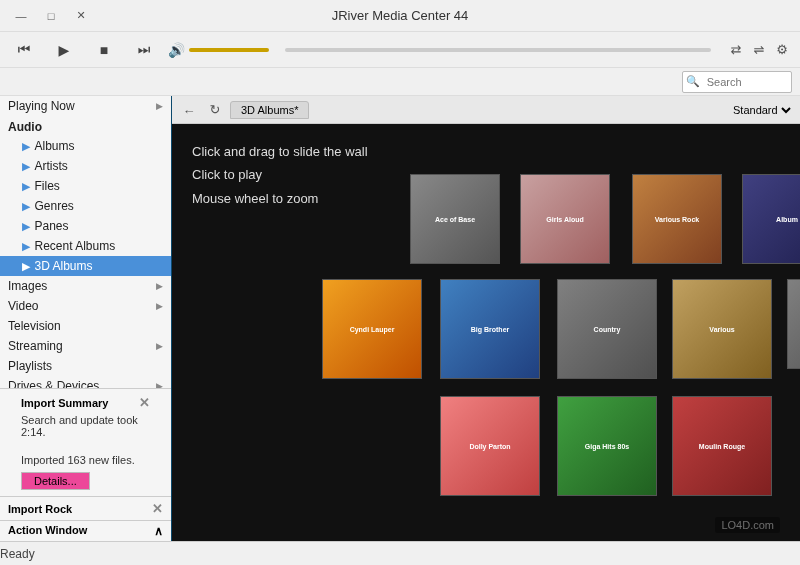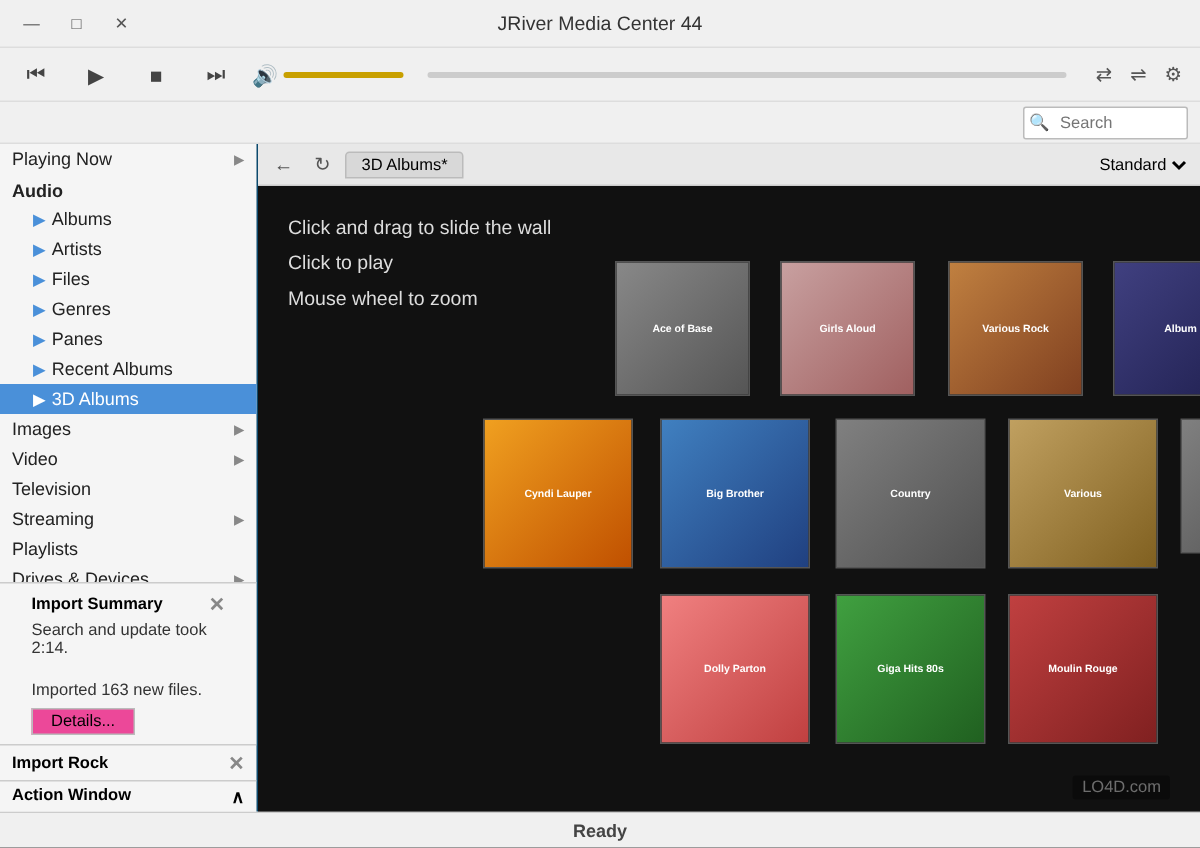--- a/index.html
+++ b/index.html
@@ -78,21 +78,21 @@
     .ac-6 { background: linear-gradient(135deg, #4080c0 0%, #204080 100%); }
     .ac-7 { background: linear-gradient(135deg, #808080 0%, #505050 100%); }
     .ac-8 { background: linear-gradient(135deg, #c0a060 0%, #806020 100%); }
     .ac-9 { background: linear-gradient(135deg, #f08080 0%, #c04040 100%); }
     .ac-10 { background: linear-gradient(135deg, #40a040 0%, #206020 100%); }
     .ac-11 { background: linear-gradient(135deg, #c04040 0%, #802020 100%); }
 
     .album-text { color: white; font-size: 7px; text-align: center; padding: 2px; font-weight: bold; }
 
     
-    .status-bar { background: #f0f0f0; height: 24px; display: flex; align-items: center; justify-content: center; border-top: 1px solid #ccc; font-size: 12px; color: #444; font-weight: bold; }
+    .status-bar { background: #f0f0f0; height: 24px; display: flex; align-items: center; justify-content: flex-start; border-top: 1px solid #ccc; font-size: 12px; color: #444; }
 
     
     ::-webkit-scrollbar { width: 6px; }
     ::-webkit-scrollbar-track { background: #f0f0f0; }
     ::-webkit-scrollbar-thumb { background: #bbb; border-radius: 3px; }
 
     .lo4d-watermark { position: absolute; bottom: 8px; right: 20px; opacity: 0.6; font-size: 11px; color: #aaa; background: rgba(0,0,0,0.5); padding: 2px 6px; border-radius: 2px; }
   </style>
 </head>
 <body>

